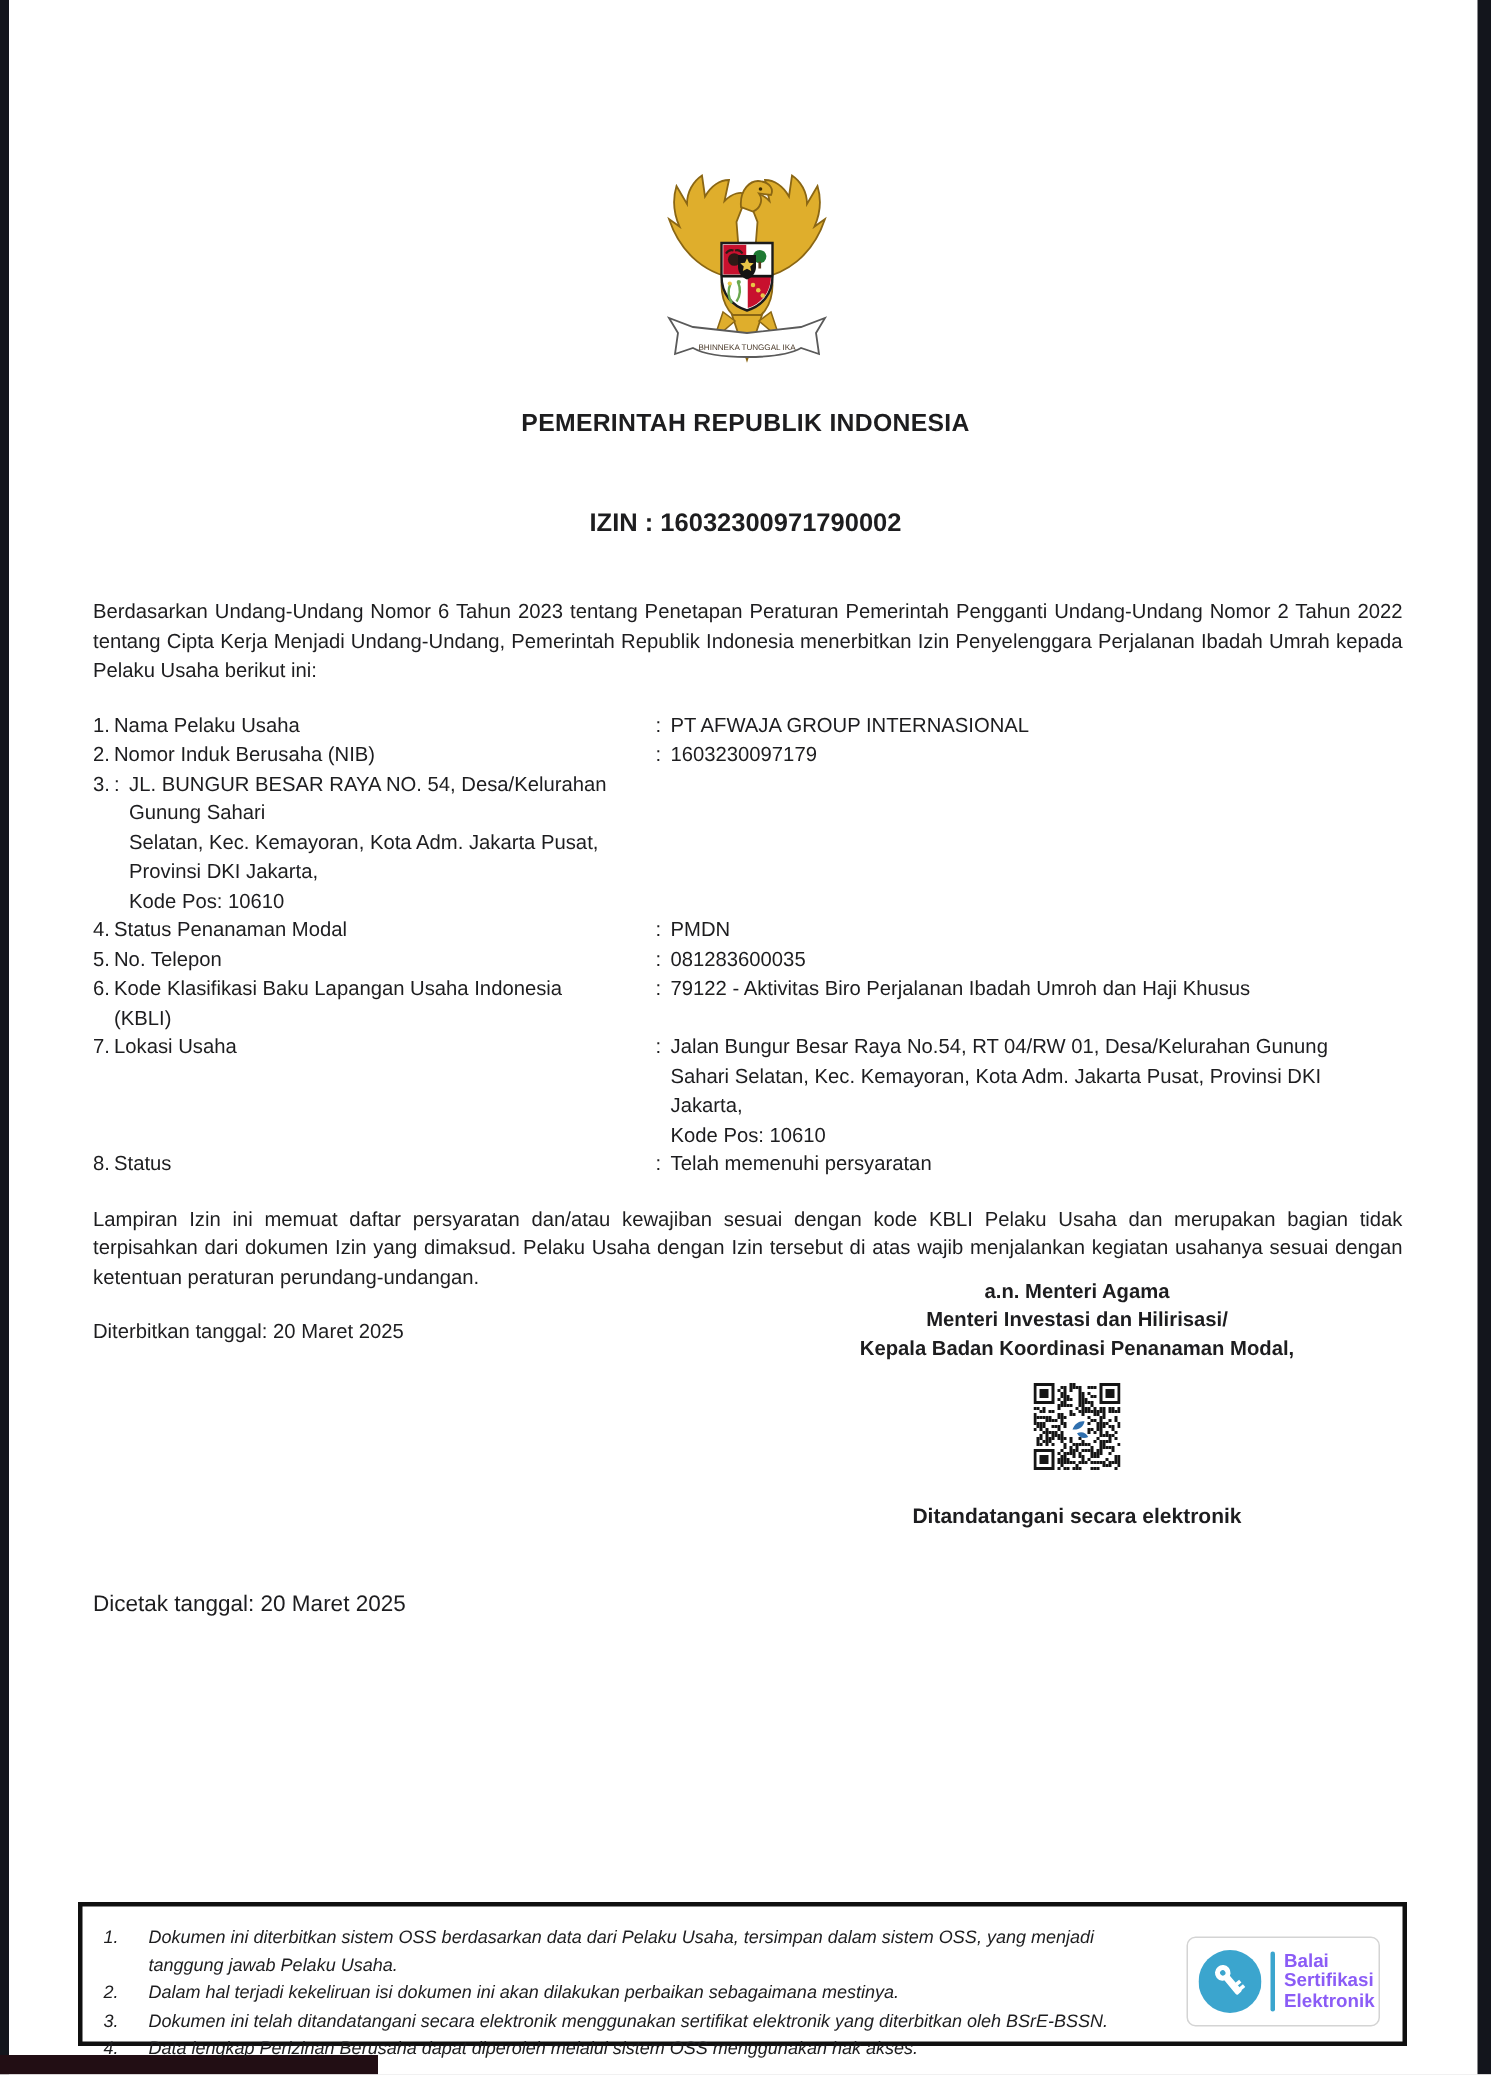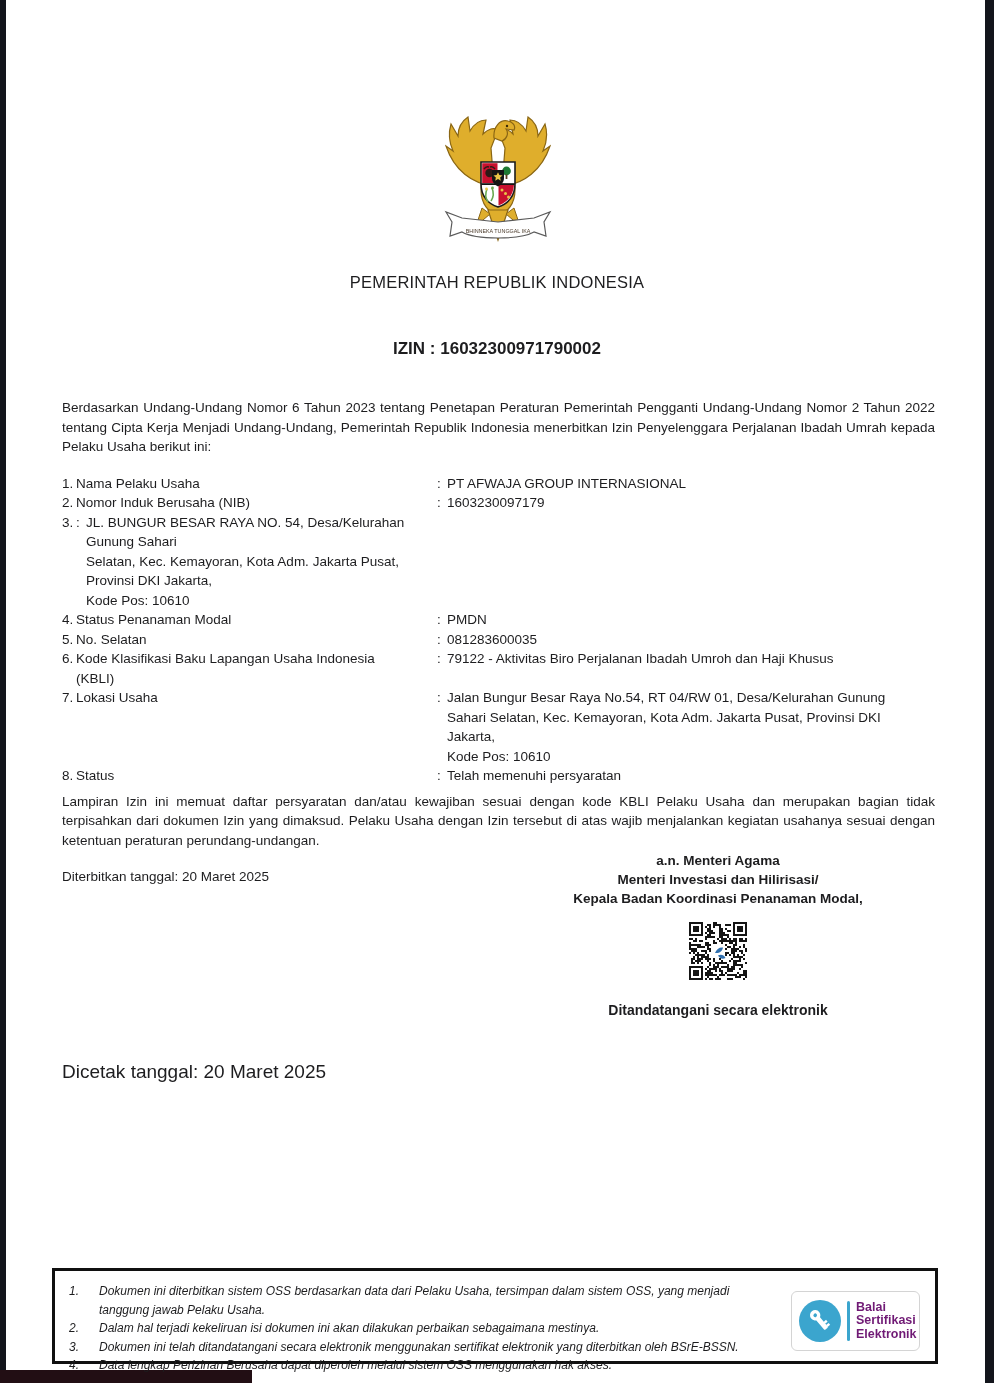--- a/index.html
+++ b/index.html
@@ -9,55 +9,55 @@
     font-family:"Liberation Sans", sans-serif; color:#1d1d1f; overflow:hidden;
     margin:0 auto;
   }
   .edge-left  { position:absolute; left:0; top:0; width:6px; height:100%; background:#13151c; }
   .edge-right { position:absolute; right:0; top:0; width:9px; height:100%; background:#13151c; }
   .edge-bottom{ position:absolute; left:0; bottom:0; width:252px; height:13px; background:#220e14; }
 
   .emblem { position:absolute; left:438px; top:114px; width:120px; height:138px; }
 
   .gov-title   { position:absolute; top:273px; left:0; width:100%; text-align:center;
-                 font-weight:normal; font-size:16.5px; letter-spacing:.2px; }
+                 font-weight:bold; font-size:16.5px; letter-spacing:.2px; }
   .doc-title   { position:absolute; top:316px; left:0; width:100%; text-align:center;
                  font-weight:bold; font-size:17px; letter-spacing:.2px; }
   .license-line{ position:absolute; top:339px; left:0; width:100%; text-align:center;
                  font-weight:bold; font-size:17px; }
 
   .main { position:absolute; left:62px; top:398px; width:873px; font-size:13.5px; line-height:19.5px; }
   .para { text-align:justify; }
   #fields { margin-top:17px; }
   .field-row { display:grid; grid-template-columns:14px 361px 498px; }
   .f-num { }
   .f-value { position:relative; padding-left:10px; }
   .f-colon { position:absolute; left:0; top:0; }
-  .para2 { margin-top:6px; }
+  .para2 { margin-top:17px; }
   .issued { margin-top:17px; }
 
   .signature { position:absolute; left:498px; top:851px; width:440px; text-align:center;
                font-weight:bold; font-size:13.5px; line-height:19px; }
   .qr-wrap { margin:14px auto 0; width:58px; height:58px; }
   .qr-wrap svg { display:block; }
   .esign { margin-top:21px; font-size:14px; font-weight:bold; }
 
-  .printed { position:absolute; left:62px; top:1061px; font-size:19px; }
+  .printed { position:absolute; left:62px; top:1061px; font-size:15px; }
 
   .footer-box { position:absolute; left:52px; top:1268px; width:886px; height:96px;
                 border:3px solid #101010; background:#fff; }
   #notes { margin:11px 0 0 0; padding:0 170px 0 14px; font-style:italic;
            font-size:12px; line-height:18.5px; }
   .note-row { display:grid; grid-template-columns:30px 1fr; }
   .bse-card { position:absolute; right:15px; top:20px; width:129px; height:60px;
               border:1px solid #d4d4d4; border-radius:6px; background:#fff;
               display:flex; align-items:center; padding:0 7px; gap:6px; }
   .bse-badge { flex:0 0 auto; width:42px; height:42px; }
   .bse-divider { flex:0 0 auto; width:3px; height:40px; background:#3ba5ce; border-radius:2px; }
-  .bse-text { font-weight:bold; font-size:12.5px; line-height:13.5px; color:#701a75; font-style:normal; }
+  .bse-text { font-weight:bold; font-size:12.5px; line-height:13.5px; color:#8b5cf6; font-style:normal; }
 </style>
 </head>
 <body>
 
 <div class="page">
 
   <div class="edge-left"></div>
   <div class="edge-right"></div>
   <div class="edge-bottom"></div>
 
@@ -146,21 +146,21 @@
             <div>Status Penanaman Modal</div>
           </span>
           <span class="f-value">
             <span class="f-colon">:</span>
             <div>PMDN</div>
           </span>
         </div>
         <div class="field-row">
           <span class="f-num">5.</span>
           <span class="f-label">
-            <div>No. Selatan</div>
+            <div>No. Telepon</div>
           </span>
           <span class="f-value">
             <span class="f-colon">:</span>
             <div>081283600035</div>
           </span>
         </div>
         <div class="field-row">
           <span class="f-num">6.</span>
           <span class="f-label">
             <div>Kode Klasifikasi Baku Lapangan Usaha Indonesia</div>

